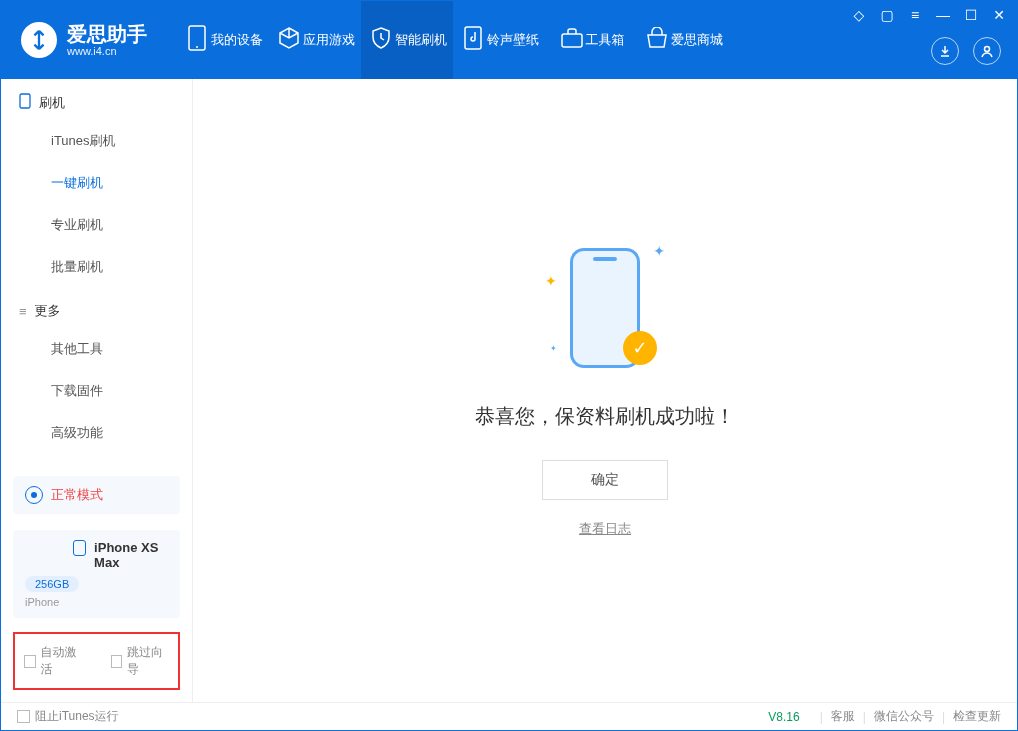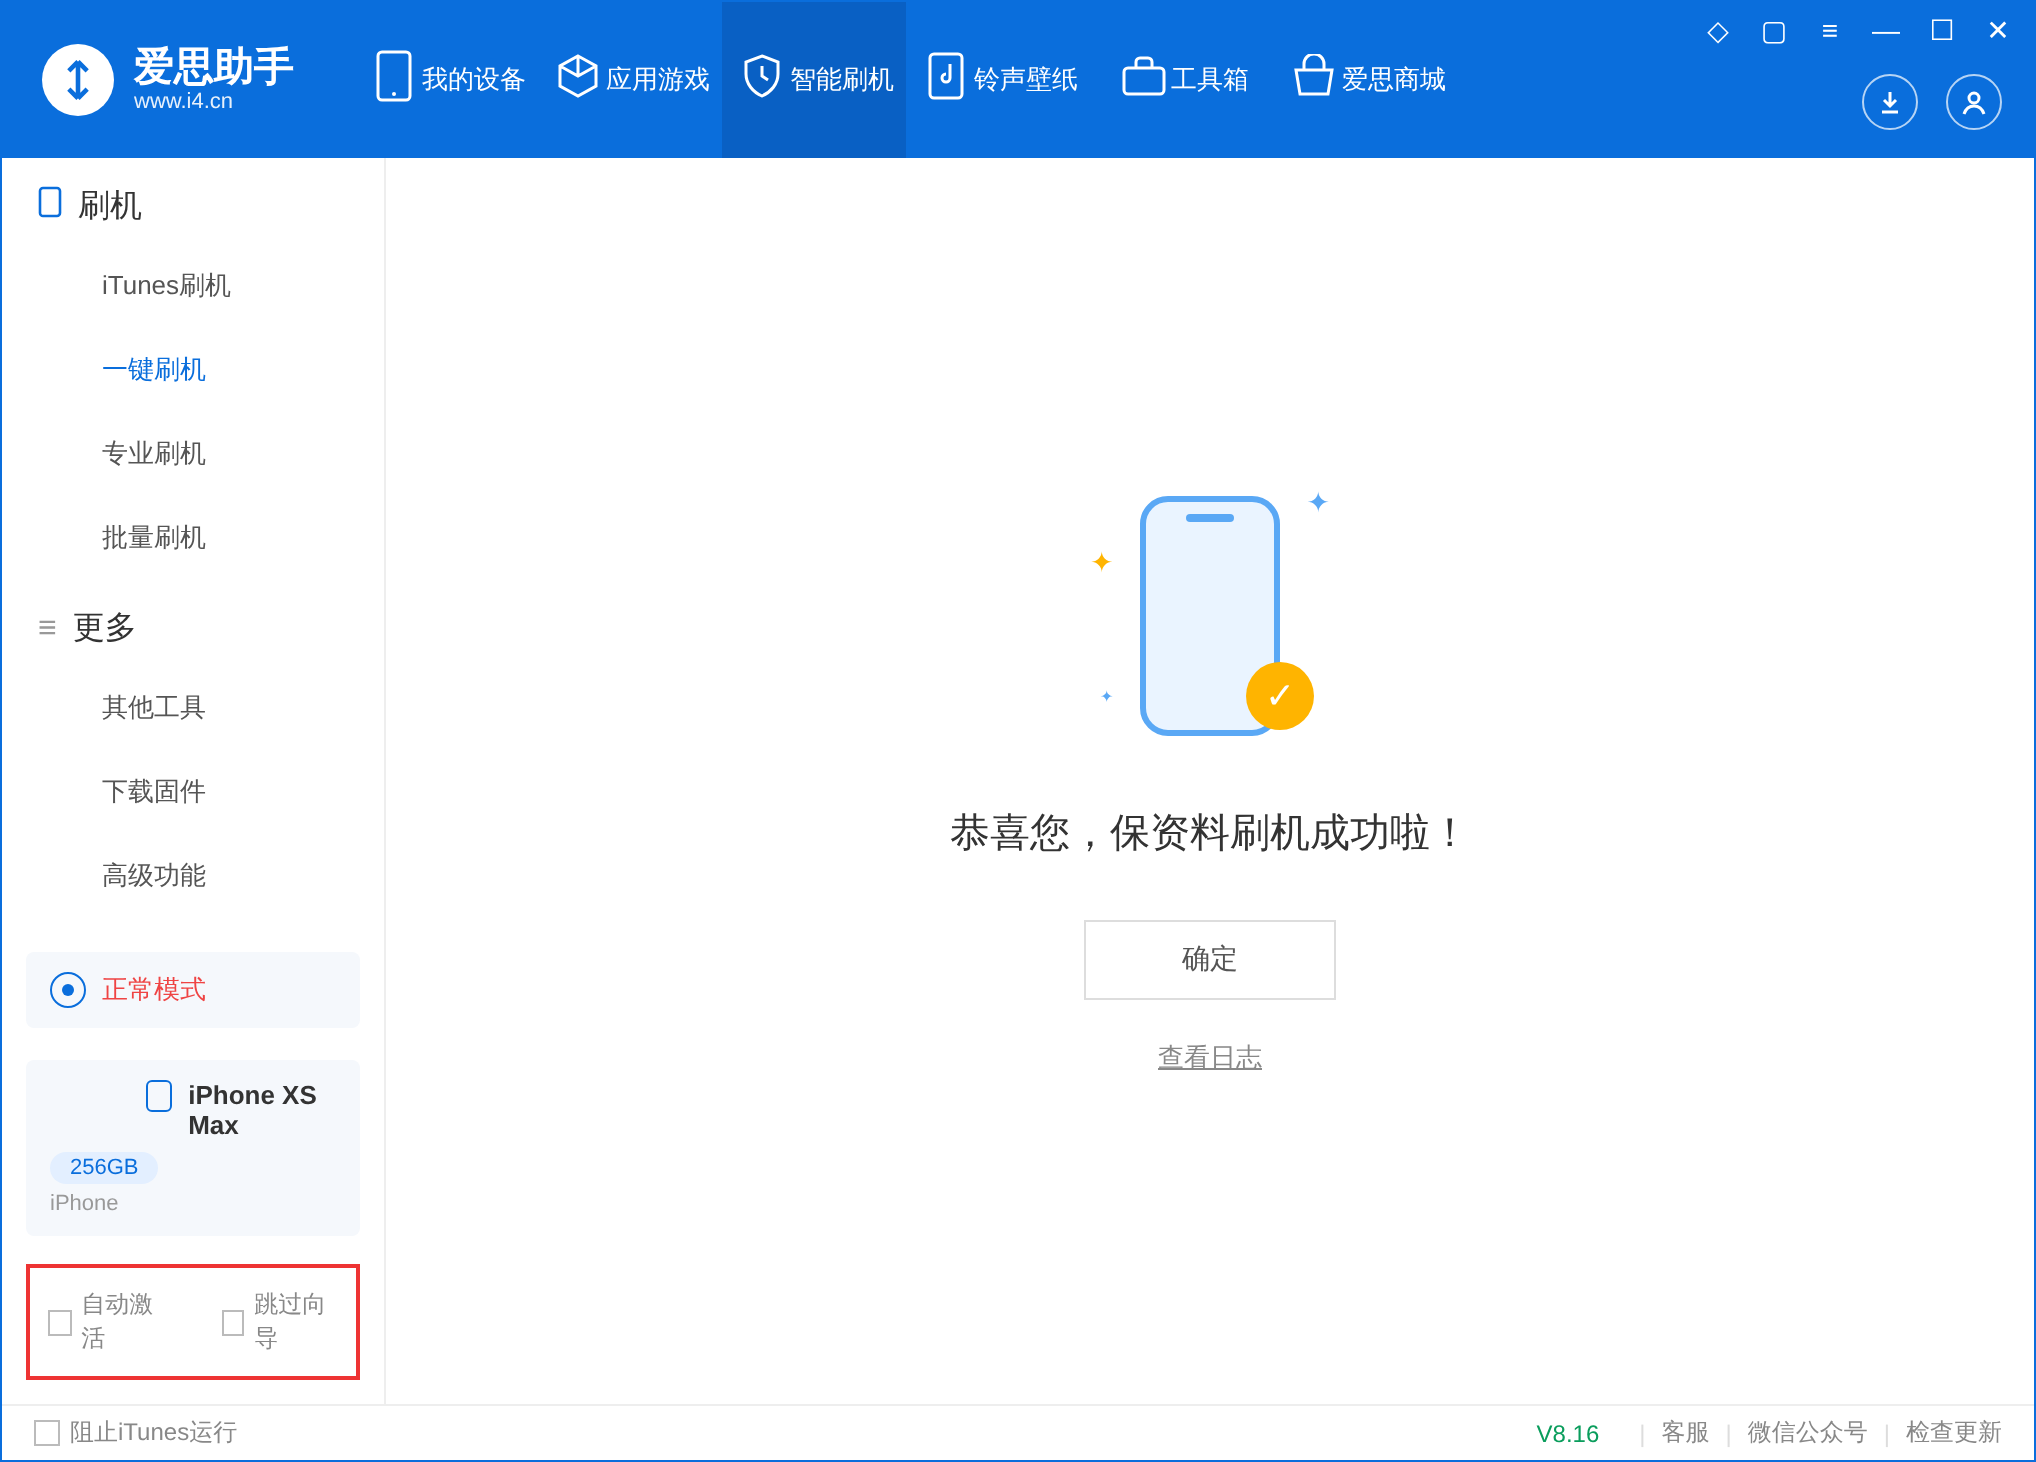--- a/index.html
+++ b/index.html
@@ -19,21 +19,21 @@
 
 .titlebar-ctrls { position: absolute; top: 6px; right: 10px; display: flex; gap: 12px; }
 .titlebar-ctrls span { cursor: pointer; font-size: 14px; width: 16px; text-align: center; }
 
 .header-right { position: absolute; right: 16px; bottom: 14px; display: flex; gap: 14px; }
 .header-right .circ { width: 28px; height: 28px; border: 1.5px solid rgba(255,255,255,0.7); border-radius: 50%; display: flex; align-items: center; justify-content: center; cursor: pointer; }
 
 .body-area { display: flex; height: calc(100% - 78px - 28px); }
 
 .sidebar { width: 192px; border-right: 1px solid #eee; display: flex; flex-direction: column; }
-.side-section-title { display: flex; align-items: center; padding: 14px 18px 8px; font-size: 16px; color: #333; font-weight: 500; gap: 8px; }
+.side-section-title { display: flex; align-items: center; padding: 14px 18px 8px; font-size: 13px; color: #333; font-weight: 500; gap: 8px; }
 .side-item { padding: 12px 0 12px 50px; font-size: 13px; color: #555; cursor: pointer; }
 .side-item.active { color: #0a6edc; }
 .side-spacer { flex: 1; }
 
 .device-card { margin: 8px 12px; background: #f5f8fc; border-radius: 4px; padding: 10px 12px; }
 .mode-card { display: flex; align-items: center; gap: 8px; font-size: 13px; color: #ef4444; }
 .mode-icon { width: 18px; height: 18px; border: 1.5px solid #0a6edc; border-radius: 50%; display: flex; align-items: center; justify-content: center; }
 .mode-icon::before { content: ""; width: 6px; height: 6px; background: #0a6edc; border-radius: 50%; }
 
 .phone-card .phone-name { font-size: 13px; font-weight: bold; color: #333; display: flex; align-items: flex-start; gap: 8px; padding-left: 48px; }

